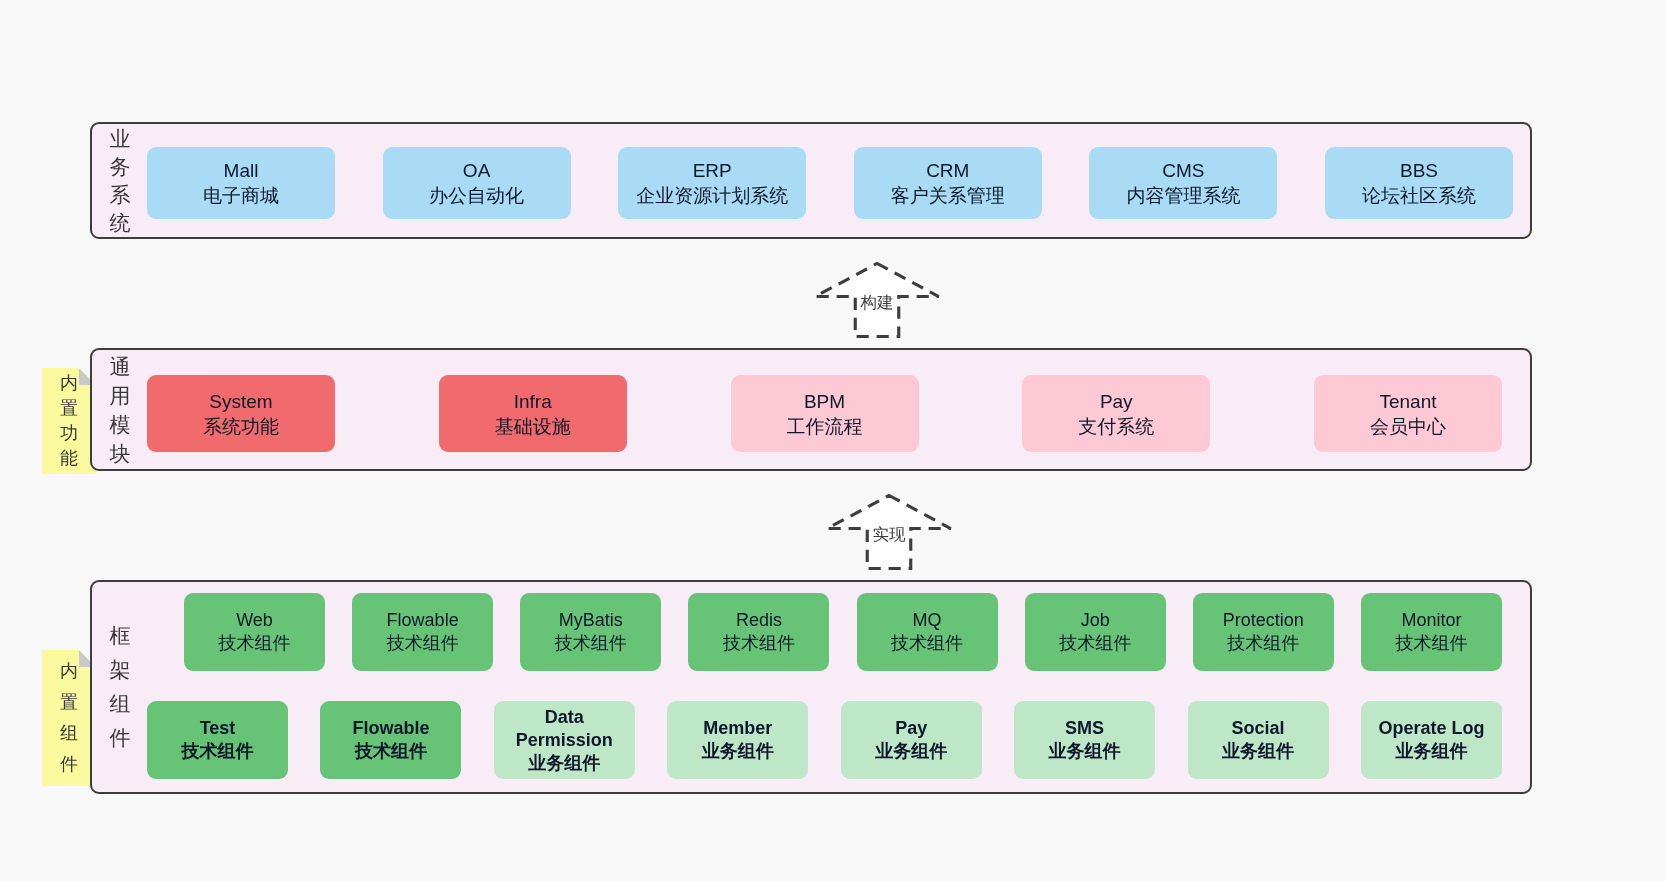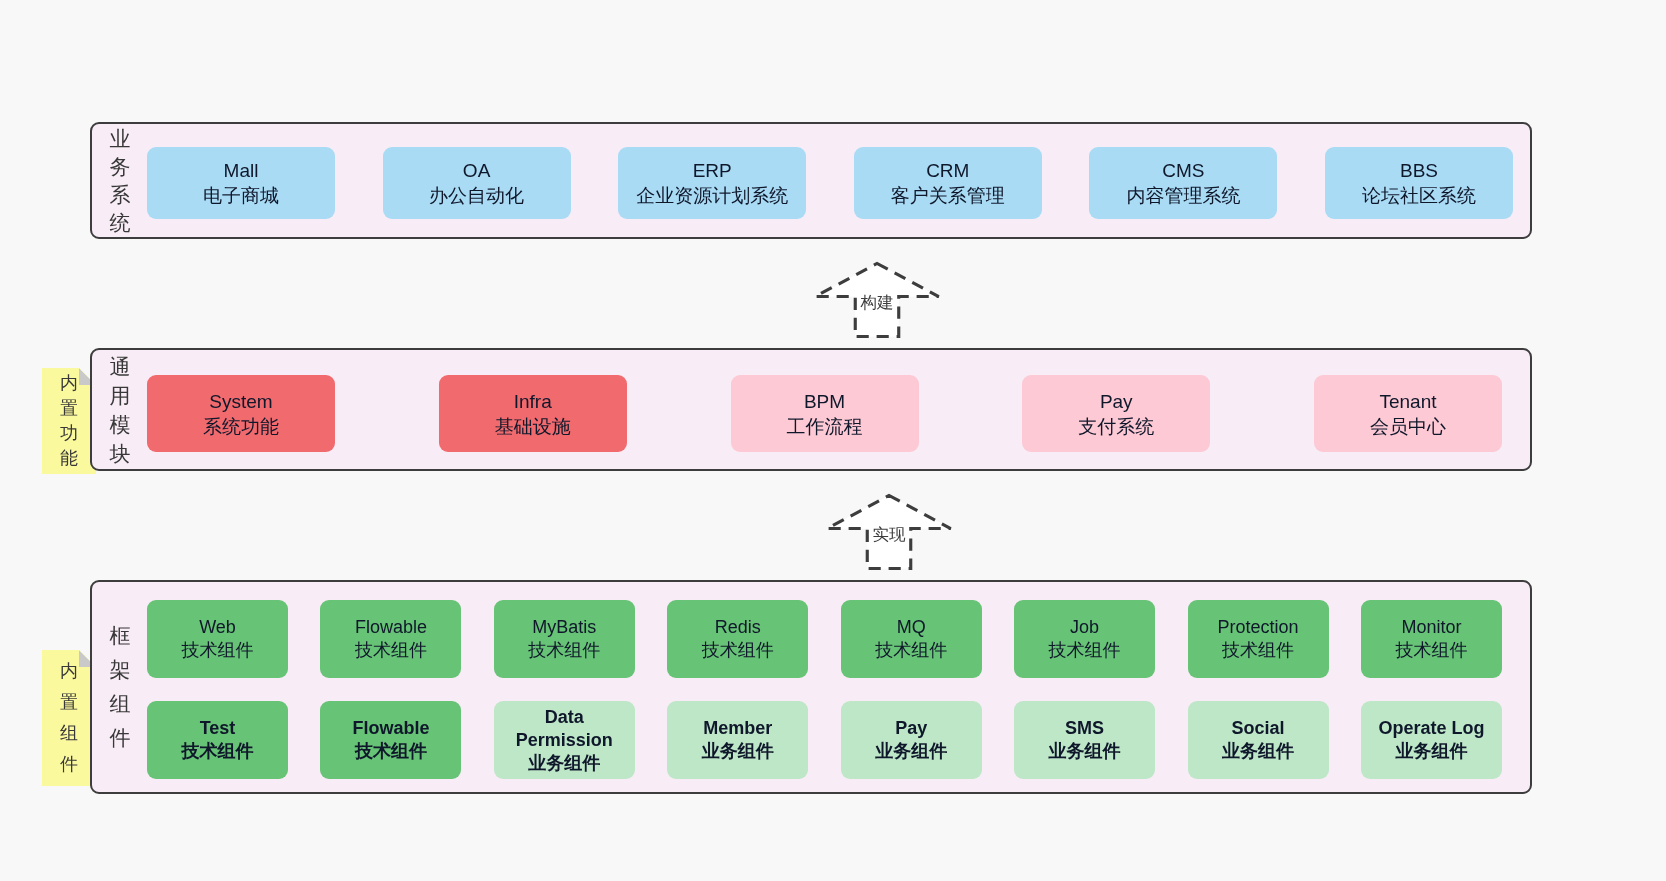--- a/index.html
+++ b/index.html
@@ -22,21 +22,21 @@
           flex-direction:column;justify-content:center;align-items:center;
           font-size:21px;color:var(--text);}
   .panel-business .vlabel div{line-height:28px;}
   .panel-modules  .vlabel div{line-height:29px;}
   .panel-components .vlabel div{line-height:34px;}
 
   .boxrow{position:absolute;left:55px;display:flex;justify-content:space-between;}
   .panel-business .boxrow{top:23px;right:17px;height:72px;}
   .panel-modules  .boxrow{top:25px;right:28px;height:77px;}
   .panel-components .boxrow{right:28px;height:78px;}
-  .panel-components .boxrow.r0{top:18px;}
+  .panel-components .boxrow.r0{top:11px;margin-left:37px;}
   .panel-components .boxrow.r1{top:119px;font-weight:bold;}
 
   .box{border-radius:9px;display:flex;flex-direction:column;justify-content:center;
        align-items:center;text-align:center;font-size:19px;line-height:25px;color:#0f172a;}
   .panel-business .box,.panel-modules .box{width:188px;}
   .panel-components .box{width:141px;font-size:18px;line-height:23px;}
   .v-blue{background:var(--blue);} .v-red{background:var(--red);}
   .v-pink{background:var(--pink);align-items:center;} .v-green{background:var(--green);}
   .v-lightgreen{background:var(--lightgreen);}
 

